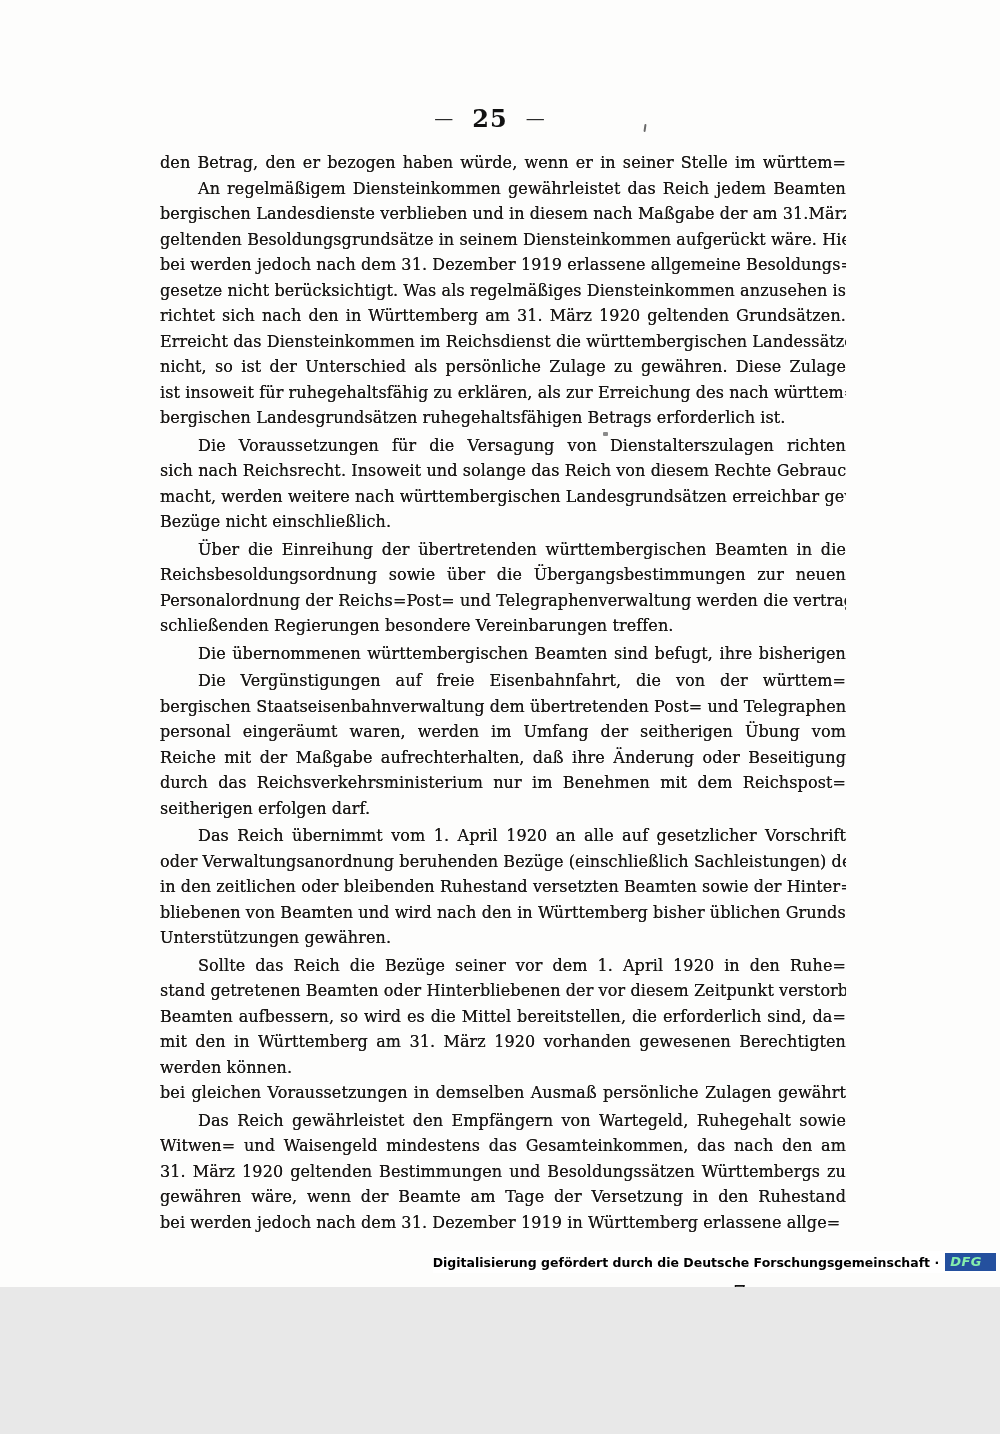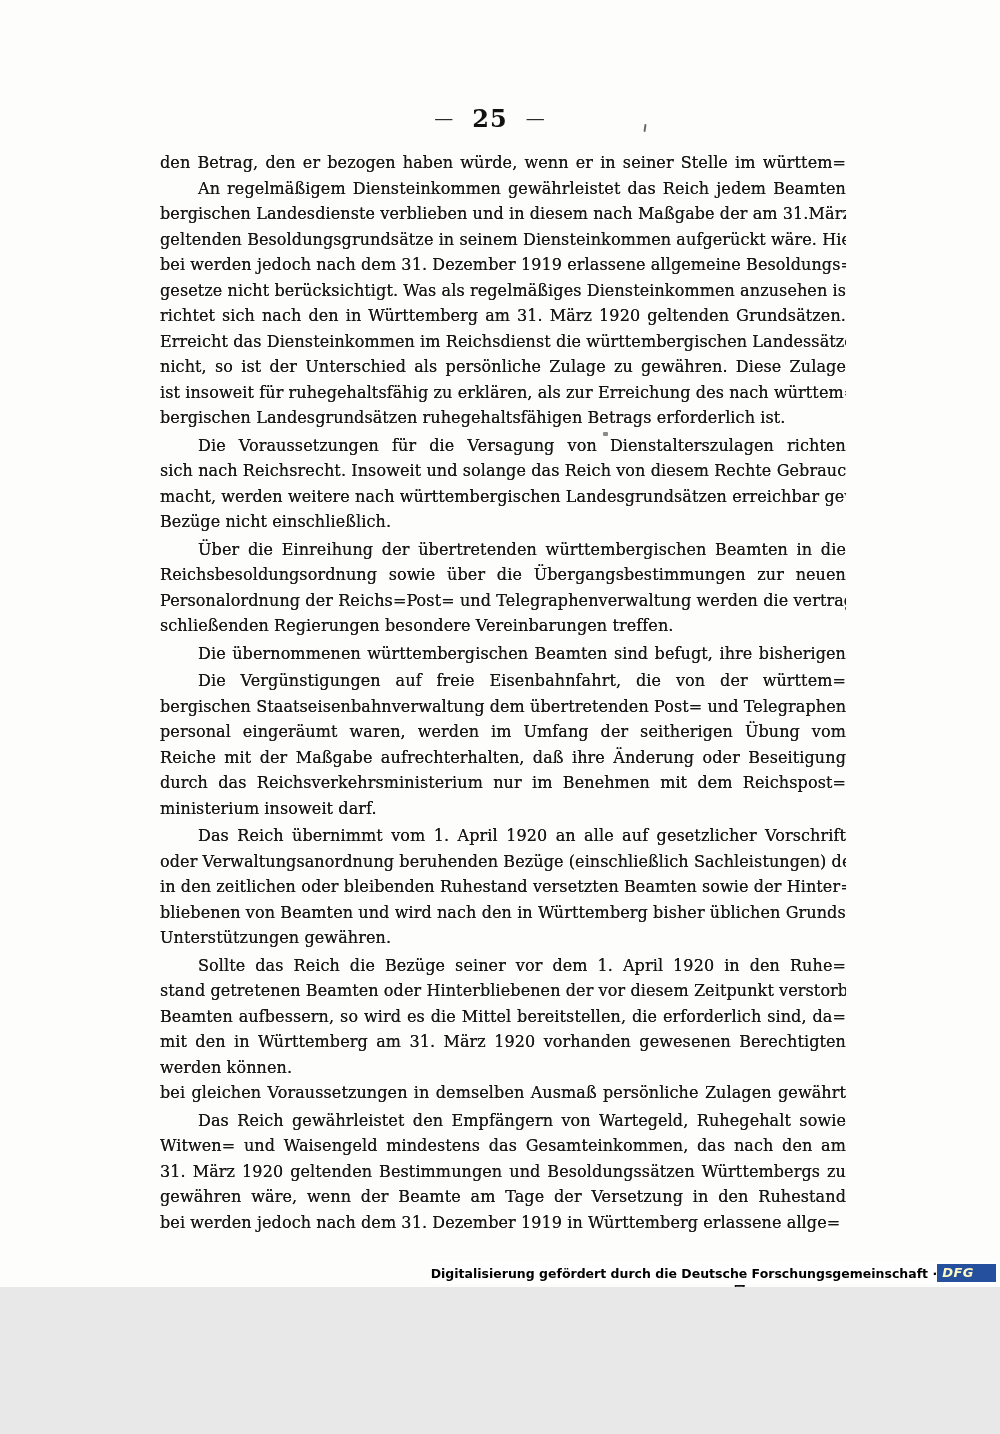--- a/index.html
+++ b/index.html
@@ -83,36 +83,36 @@
   
   .artifact { position: absolute; background: #6a6a6a; border-radius: 1px; }
   .artifact.a1 { left: 644px; top: 124px; width: 2px; height: 8px; transform: rotate(8deg); }
   .artifact.a2 { left: 296px; top: 1332px; width: 3px; height: 3px; }
   .artifact.a3 { left: 603px; top: 432px; width: 5px; height: 4px; background:#8a8a8a; }
 
   
   .dfg-banner {
     position: absolute;
     right: 4px;
-    bottom: 3px;
+    bottom: 14px;
     height: 22px;
     display: flex;
     align-items: center;
     background: #ffffff;
     font-family: "DejaVu Sans", "Liberation Sans", sans-serif;
     font-weight: bold;
     font-size: 12.5px;
     color: #000;
     white-space: nowrap;
   }
   .dfg-logo {
     display: inline-block;
-    margin-left: 0;
-    padding: 2px 22px 3px 5px;
-    color: #fef9c3;
+    margin-left: 6px;
+    padding: 2px 14px 3px 5px;
+    color: #86efac;
     font-style: italic;
     font-weight: bold;
     font-size: 13px;
     letter-spacing: 0.5px;
     line-height: 1;
   }
 </style>
 </head>
 <body>
 
@@ -153,21 +153,21 @@
       </div>
       <div class="para">
         <div class="line first">Die übernommenen württembergischen Beamten sind befugt, ihre bisherigen</div>
       </div>
       <div class="para">
         <div class="line first">Die Vergünstigungen auf freie Eisenbahnfahrt, die von der württem=</div>
         <div class="line">bergischen Staatseisenbahnverwaltung dem übertretenden Post= und Telegraphen=</div>
         <div class="line">personal eingeräumt waren, werden im Umfang der seitherigen Übung vom</div>
         <div class="line">Reiche mit der Maßgabe aufrechterhalten, daß ihre Änderung oder Beseitigung</div>
         <div class="line">durch das Reichsverkehrsministerium nur im Benehmen mit dem Reichspost=</div>
-        <div class="line last">ministerium insoweit darf.</div>
+        <div class="line last">seitherigen erfolgen darf.</div>
       </div>
       <div class="para">
         <div class="line first">Das Reich übernimmt vom 1. April 1920 an alle auf gesetzlicher Vorschrift</div>
         <div class="line">oder Verwaltungsanordnung beruhenden Bezüge (einschließlich Sachleistungen) der</div>
         <div class="line">in den zeitlichen oder bleibenden Ruhestand versetzten Beamten sowie der Hinter=</div>
         <div class="line">bliebenen von Beamten und wird nach den in Württemberg bisher üblichen Grundsätzen</div>
         <div class="line last">Unterstützungen gewähren.</div>
       </div>
       <div class="para">
         <div class="line first">Sollte das Reich die Bezüge seiner vor dem 1. April 1920 in den Ruhe=</div>

